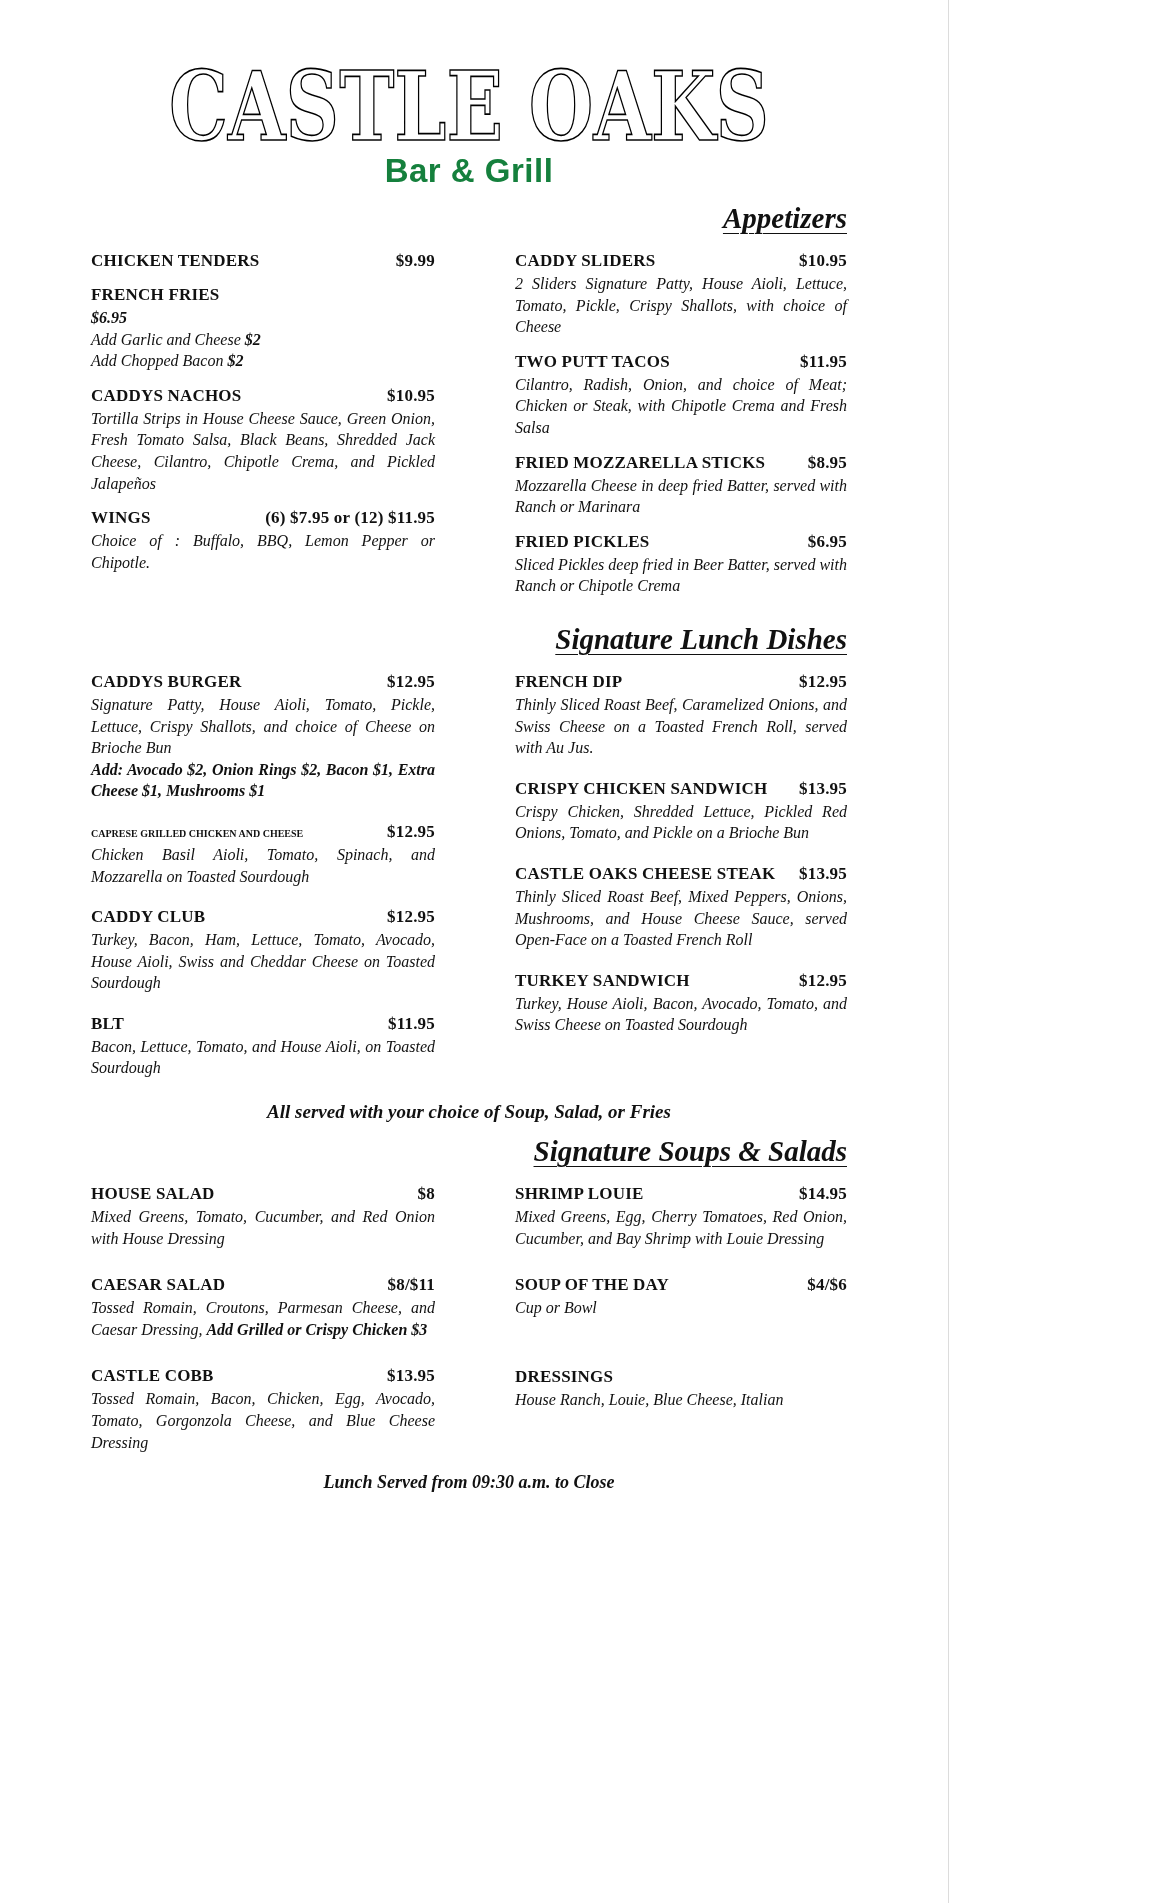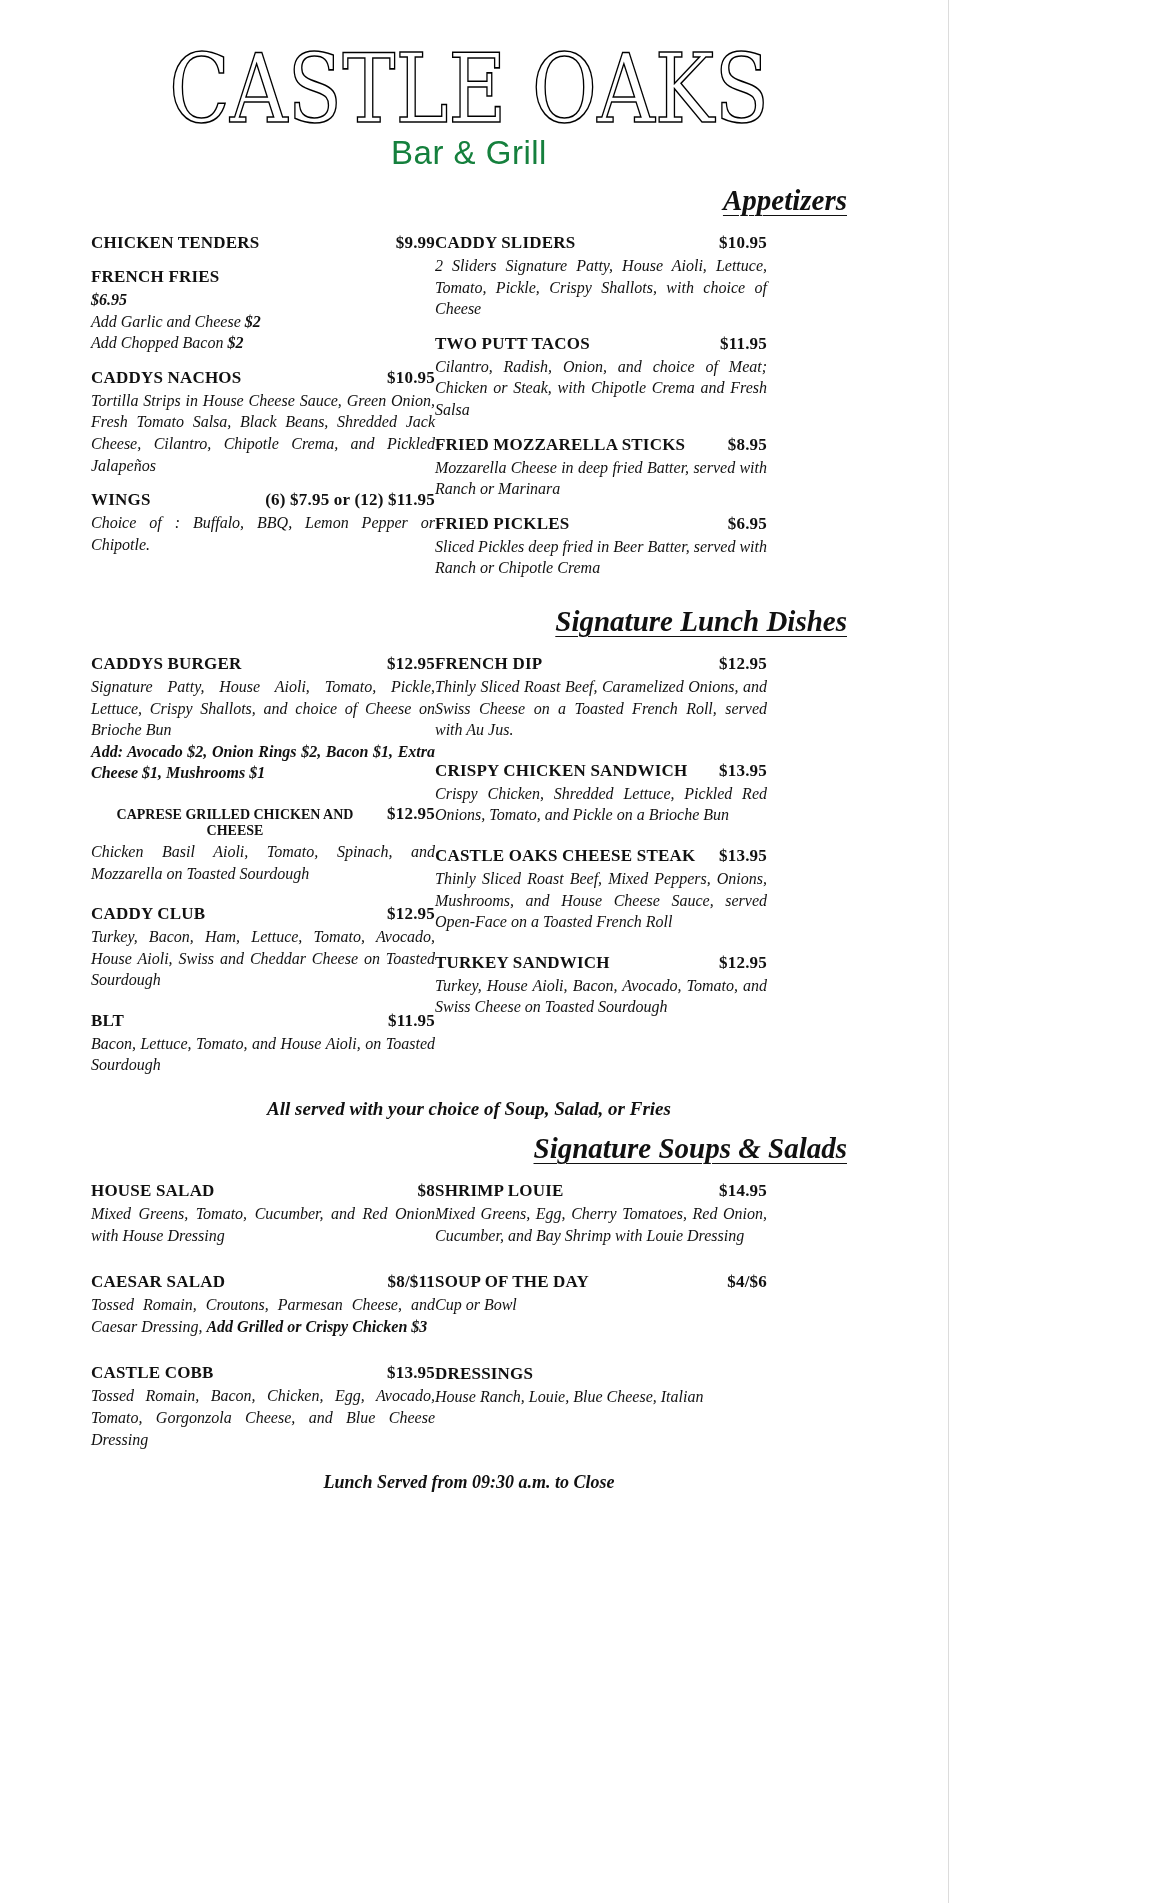--- a/index.html
+++ b/index.html
@@ -15,21 +15,21 @@
   .edge-line {
     position: absolute;
     left: 948px; top: 0;
     width: 1px; height: 100%;
     background: #dcdcdc;
   }
   .content {
     width: 756px;
     margin-left: 91px;
   }
-  header { padding-top: 36px; text-align: center; }
+  header { padding-top: 54px; text-align: center; font-weight: bold; }
   .title-svg { display: block; margin: 0 auto; }
   .title-svg text {
     font-family: "DejaVu Serif", serif;
     font-size: 96px;
     fill: #ffffff;
     stroke: #000000;
     stroke-width: 1.6;
   }
   .subtitle {
     font-family: "Liberation Sans", sans-serif;
@@ -44,34 +44,35 @@
     font-size: 29px;
     font-style: italic;
     font-weight: 700;
     text-decoration: underline;
     text-decoration-thickness: 1px;
     text-underline-offset: 5px;
   }
   .cols {
     display: grid;
     grid-template-columns: 344px 332px;
+    column-gap: 80px;
   }
   .item { margin-bottom: 14px; }
   .section-lunch .item { margin-bottom: 20px; }
   .section-soups .item { margin-bottom: 26px; }
   .item.gap-lg { margin-top: 48px; }
   .item-head {
     display: flex;
     justify-content: space-between;
     align-items: baseline;
     font-weight: bold;
     font-size: 17px;
     letter-spacing: 0.2px;
   }
-  .item-head.small-name .item-name { font-size: 14px; letter-spacing: 0; text-align: center; }
+  .item-head.small-name .item-name { font-size: 10px; letter-spacing: 0; }
   .item-price { white-space: nowrap; padding-left: 8px; }
   .item-desc {
     margin-top: 2px;
     font-style: italic;
     font-size: 16px;
     line-height: 1.35;
     text-align: justify;
   }
   .item-desc .b { font-weight: bold; }
   .section-note {

